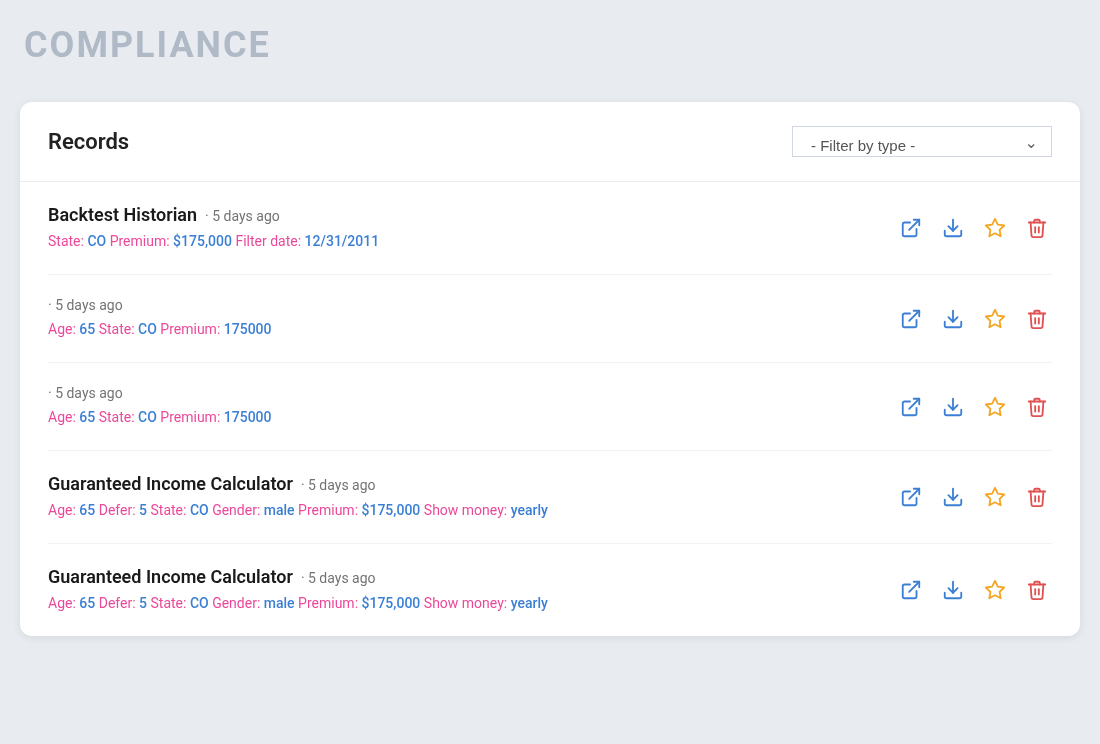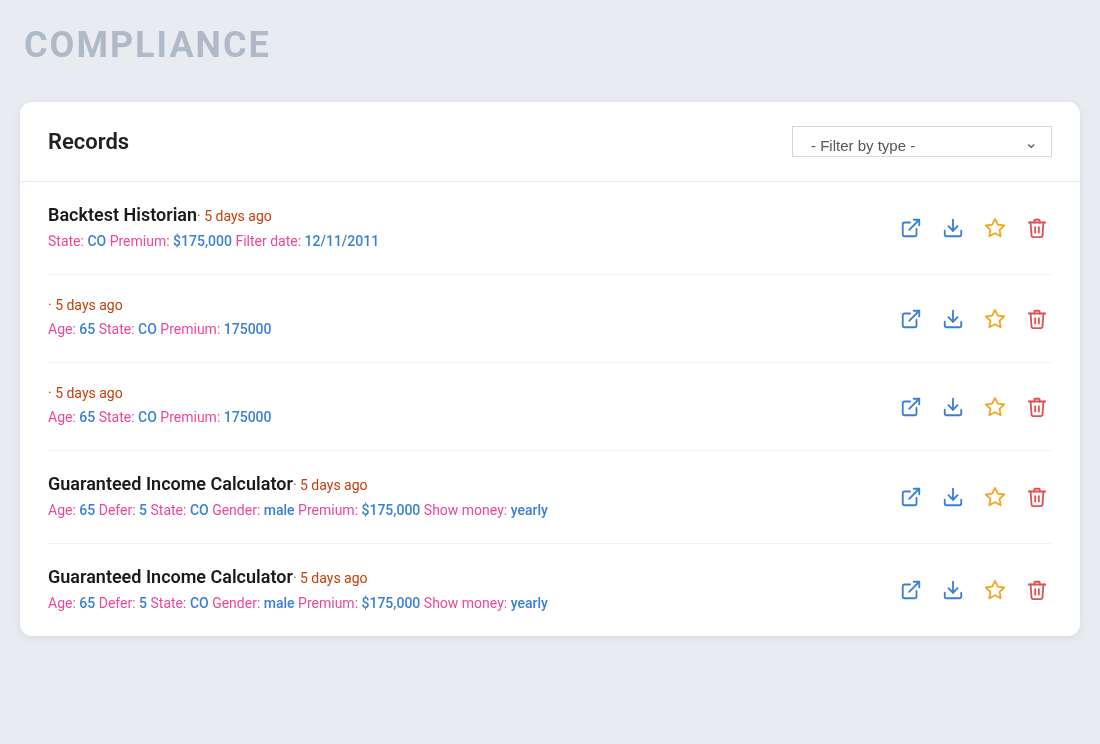--- a/index.html
+++ b/index.html
@@ -87,32 +87,33 @@
       border-bottom: none;
     }
 
     .record-info {
       flex: 1;
     }
 
     .record-title-row {
       display: flex;
       align-items: baseline;
+      gap: 8px;
       margin-bottom: 6px;
     }
 
     .record-title {
       font-size: 18px;
       font-weight: 600;
       color: #1a1a1a;
     }
 
     .record-time {
       font-size: 14px;
-      color: #c2410c;
+      color: #737373;
     }
 
     .record-meta {
       font-size: 14px;
       color: #555;
       line-height: 1.5;
     }
 
     .record-meta .label {
       color: #ec4899;
@@ -171,21 +172,21 @@
   </div>
 
   <div class="record-list" id="record-list">
   <div class="record-item">
       <div class="record-info">
         <div class="record-title-row">
           <span class="record-title">Backtest Historian</span>
           <span class="record-time">· 5 days ago</span>
         </div>
         <div class="record-meta">
-          <span class="label">State: </span><span class="value">CO</span>  <span class="label">Premium: </span><span class="value">$175,000</span>  <span class="label">Filter date: </span><span class="value">12/11/2011</span>
+          <span class="label">State: </span><span class="value">CO</span>  <span class="label">Premium: </span><span class="value">$175,000</span>  <span class="label">Filter date: </span><span class="value">12/31/2011</span>
         </div>
       </div>
       <div class="record-actions">
         <button class="action-btn open-icon" title="Open">
           <svg class="icon-svg" viewBox="0 0 24 24" fill="none" stroke="#3b7fd4" stroke-width="2" stroke-linecap="round" stroke-linejoin="round">
             <path d="M18 13v6a2 2 0 0 1-2 2H5a2 2 0 0 1-2-2V8a2 2 0 0 1 2-2h6"></path>
             <polyline points="15 3 21 3 21 9"></polyline>
             <line x1="10" y1="14" x2="21" y2="3"></line>
           </svg>
         </button>

